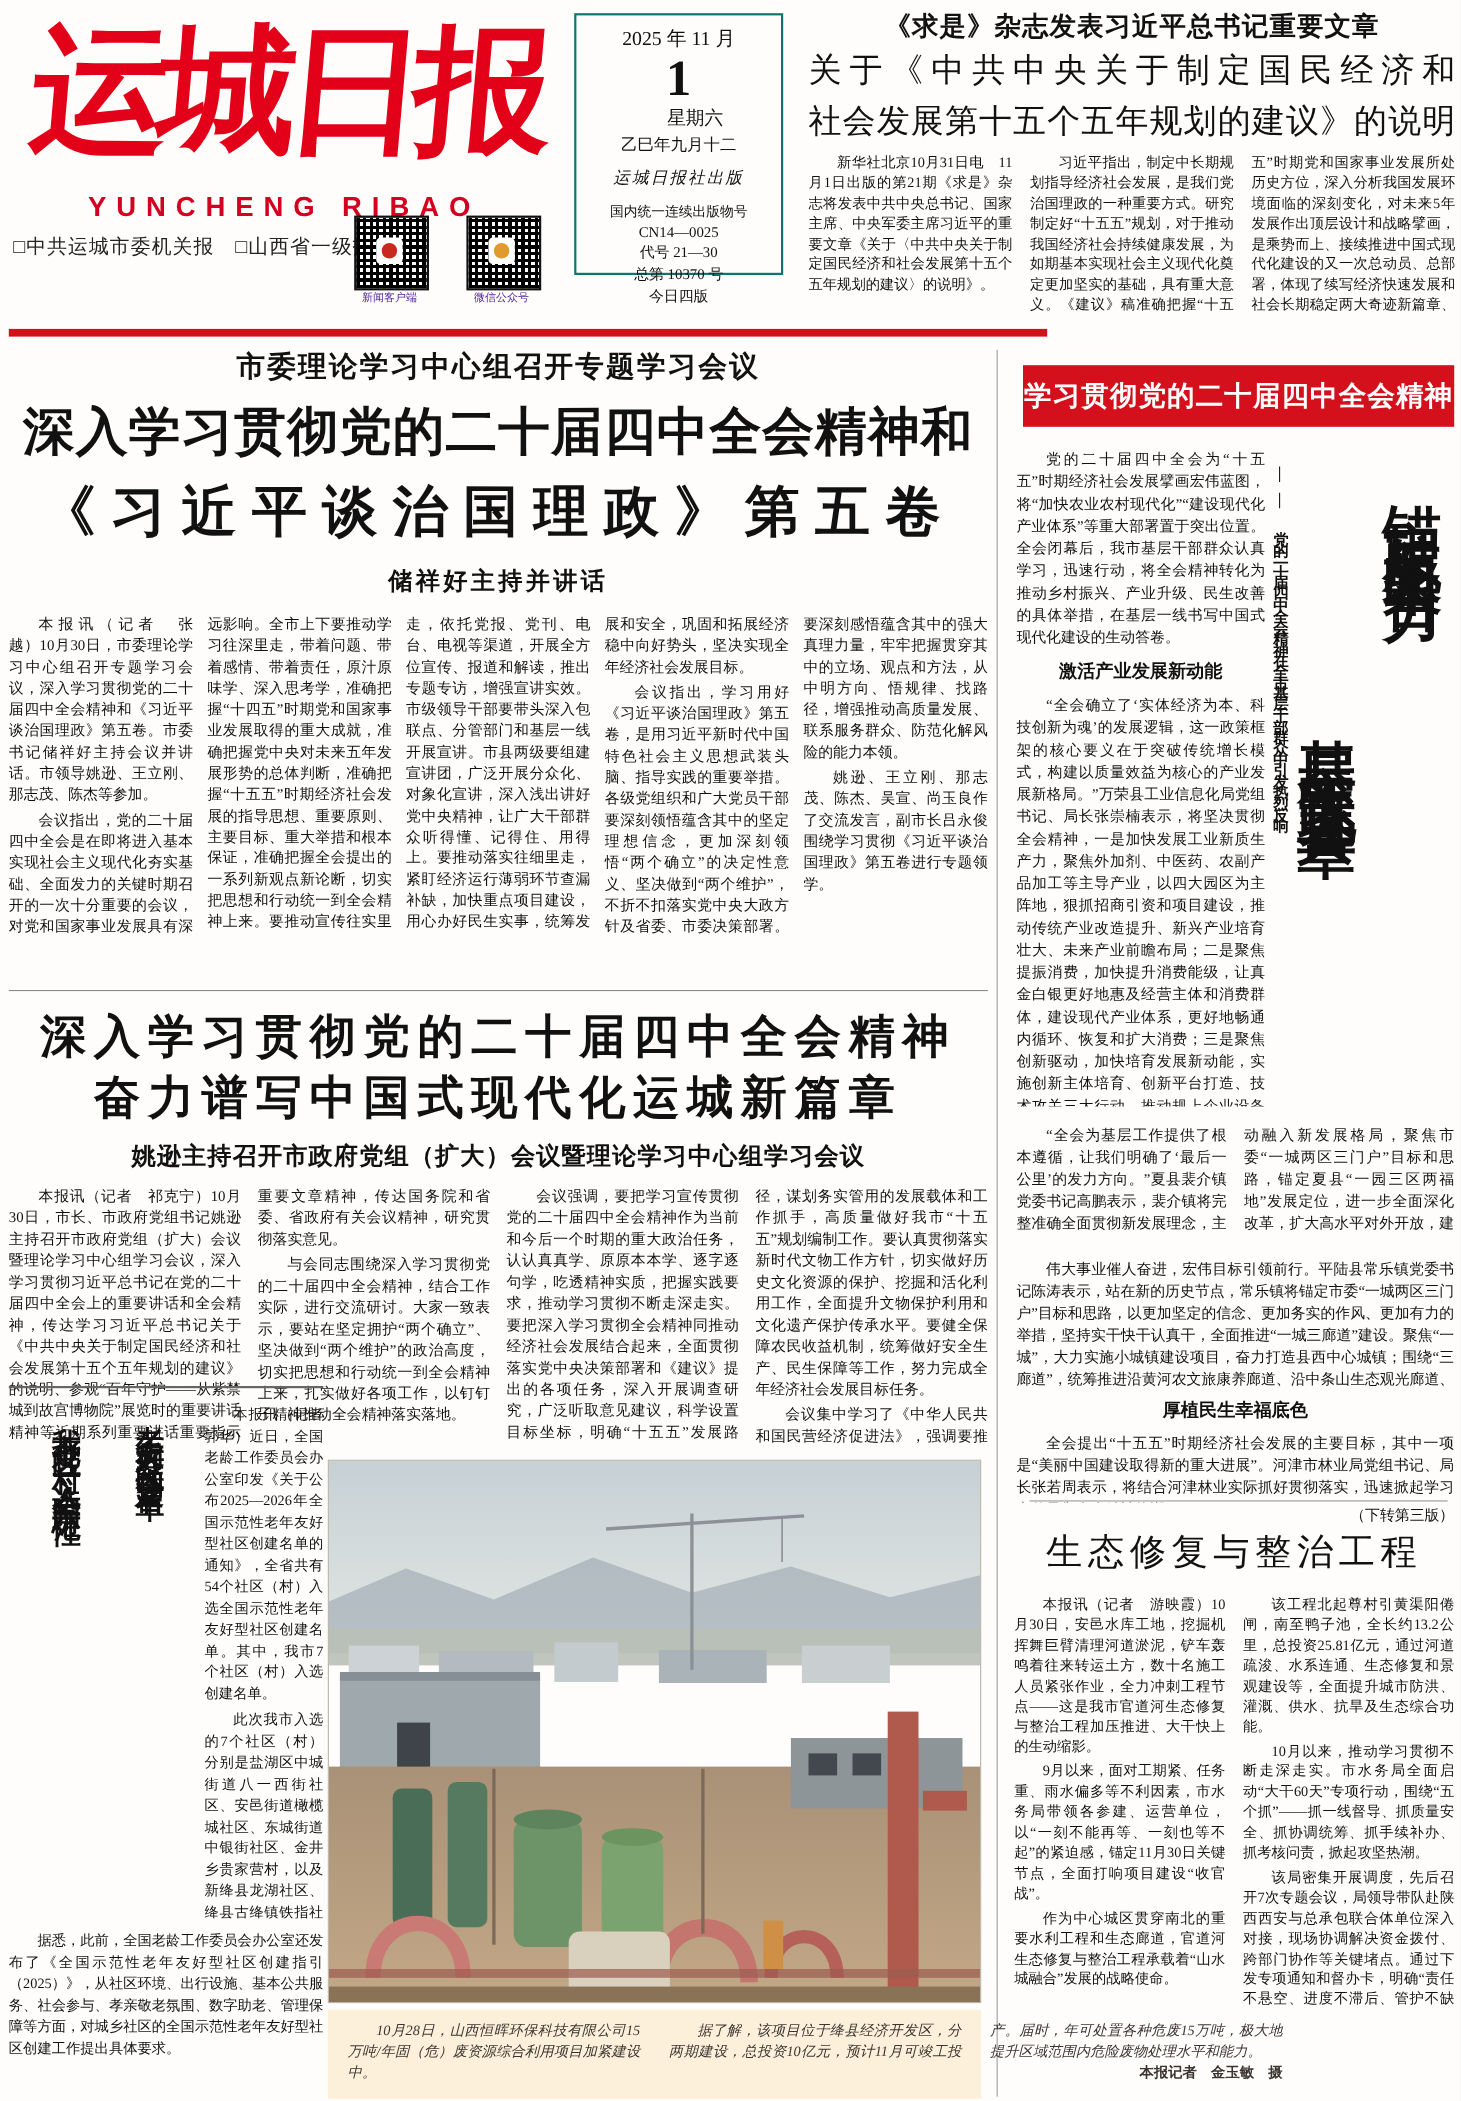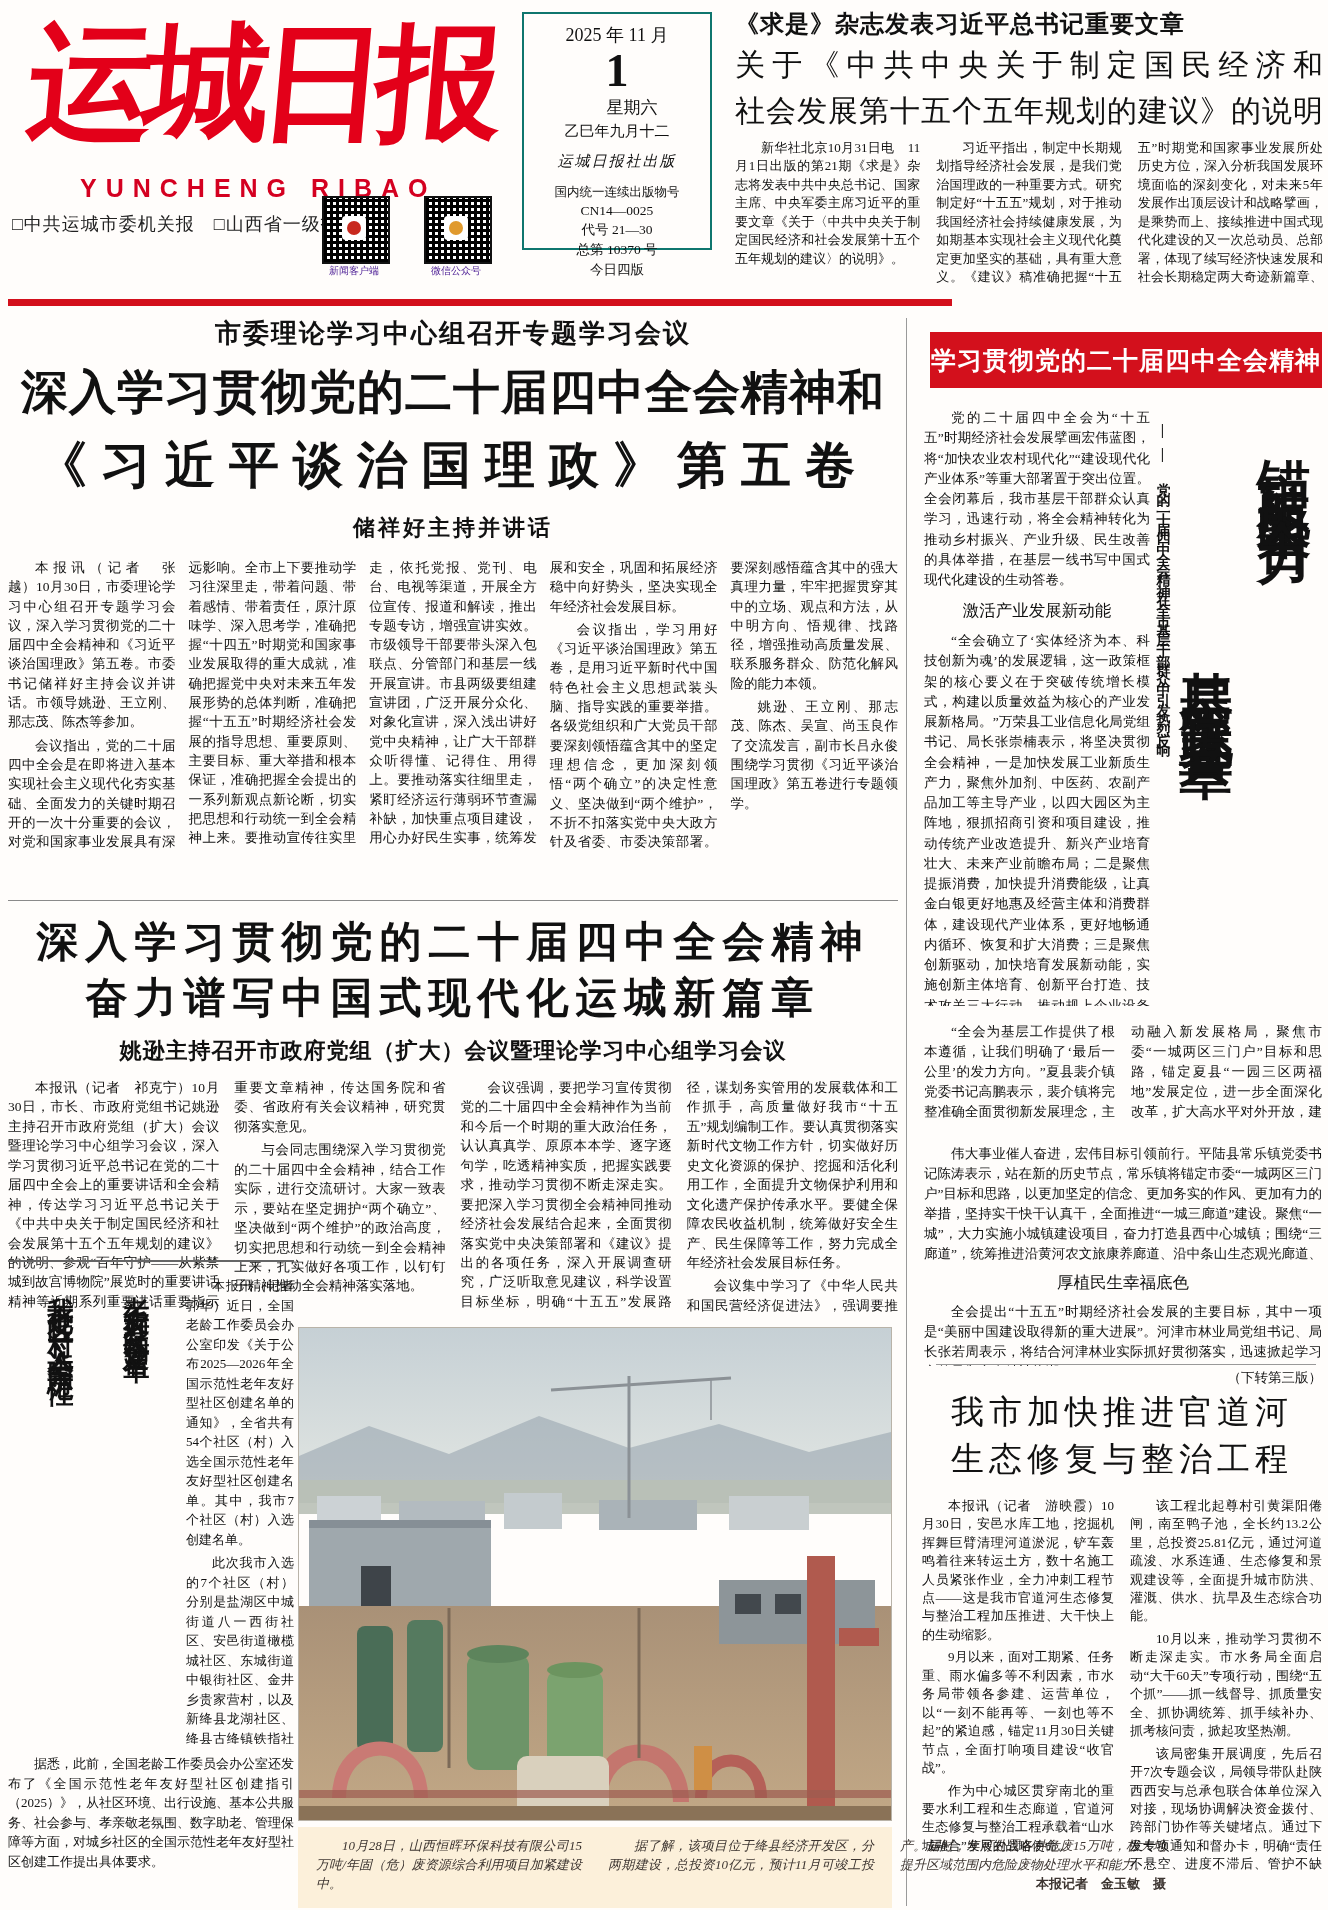--- a/index.html
+++ b/index.html
@@ -34,21 +34,21 @@
   .db-month{font-size:18px;}
   .db-day{font-size:46px;font-weight:bold;line-height:1.05;}
   .db-week{font-size:17px;margin-top:1px;padding-left:30px;}
   .db-lunar{font-size:15px;margin-top:3px;}
   .db-pub{font-size:15px;font-style:italic;margin-top:11px;letter-spacing:2px;}
   .db-issn{font-size:12.5px;margin-top:13px;}
   .db-small{font-size:13.5px;margin-top:2px;}
 
   
   .topstory{left:735px;top:8px;width:588px;}
-  .ts-kicker{font-size:24px;font-weight:bold;letter-spacing:1px;}
+  .ts-kicker{font-size:24px;font-weight:bold;text-align:center;letter-spacing:1px;}
   .ts-headline{font-size:30px;line-height:1.35;margin-top:5px;text-align:justify;
       text-align-last:justify;font-weight:500;white-space:nowrap;}
   .ts-body{margin-top:8px;column-count:3;column-gap:16px;font-size:13px;line-height:1.42;height:164px;}
 
   .redrule{left:8px;top:299px;width:944px;height:7px;background:#d3101c;}
 
   
   .article1{left:8px;top:316px;width:890px;}
   .a1-kicker{font-size:26px;font-weight:bold;text-align:center;letter-spacing:2px;}
   .a1-h1{font-size:47px;font-weight:bold;text-align:center;letter-spacing:1px;margin-top:10px;white-space:nowrap;}
@@ -60,21 +60,21 @@
   .article2{left:8px;top:914px;width:890px;}
   .a2-h{font-size:42px;font-weight:bold;text-align:center;letter-spacing:7px;white-space:nowrap;}
   .a2-sub{font-size:22px;font-weight:bold;text-align:center;margin-top:10px;letter-spacing:1px;}
   .a2-body{margin-top:12px;column-count:4;column-gap:15px;font-size:13.5px;line-height:1.44;height:238px;}
 
   
   .section{left:922px;top:318px;width:400px;height:1046px;}
   .banner{position:absolute;left:8px;top:14px;width:392px;height:56px;background:#d3101c;color:#fff;
       font-size:25px;font-weight:bold;text-align:center;line-height:56px;letter-spacing:1px;}
   .sec-left{position:absolute;left:2px;top:90px;width:226px;height:598px;font-size:13.5px;line-height:1.5;overflow:hidden;text-align:justify;}
-  .sec-subhead{font-size:16.5px;font-weight:normal;text-align:center;margin:8px 0;text-indent:0;}
+  .sec-subhead{font-size:16.5px;font-weight:bold;text-align:center;margin:8px 0;text-indent:0;}
   .vert-area{position:absolute;left:238px;top:88px;width:162px;height:740px;}
   .vt-main{position:absolute;writing-mode:vertical-rl;font-size:54px;font-weight:bold;
       letter-spacing:12px;white-space:nowrap;}
   .vt-a{right:2px;top:10px;}
   .vt-b{right:80px;top:222px;}
   .vt-sub{position:absolute;right:150px;top:18px;writing-mode:vertical-rl;font-size:14px;
       font-weight:bold;letter-spacing:10px;white-space:nowrap;}
   .sec-lower{position:absolute;left:2px;top:704px;width:398px;height:116px;column-count:2;
       column-gap:16px;font-size:13.5px;line-height:1.48;overflow:hidden;text-align:justify;}
   .sec-full{position:absolute;left:2px;top:826px;width:398px;font-size:13.5px;line-height:1.48;}
@@ -274,21 +274,20 @@
   </div>
 
   <div class="abs caption">
     <p>10月28日，山西恒晖环保科技有限公司15万吨/年固（危）废资源综合利用项目加紧建设中。</p>
     <p>据了解，该项目位于绛县经济开发区，分两期建设，总投资10亿元，预计11月可竣工投产。届时，年可处置各种危废15万吨，极大地提升区域范围内危险废物处理水平和能力。</p>
     <span class="credit">本报记者　金玉敏　摄</span>
   </div>
 
   <div class="abs river">
     <div class="river-divider"></div>
-    <div class="rv-h">我市加快推进官道河</div>
     <div class="rv-h">生态修复与整治工程</div>
     <div class="rv-body cols">
       <p>本报讯（记者　游映霞）10月30日，安邑水库工地，挖掘机挥舞巨臂清理河道淤泥，铲车轰鸣着往来转运土方，数十名施工人员紧张作业，全力冲刺工程节点——这是我市官道河生态修复与整治工程加压推进、大干快上的生动缩影。</p>
       <p>9月以来，面对工期紧、任务重、雨水偏多等不利因素，市水务局带领各参建、运营单位，以“一刻不能再等、一刻也等不起”的紧迫感，锚定11月30日关键节点，全面打响项目建设“收官战”。</p>
       <p>作为中心城区贯穿南北的重要水利工程和生态廊道，官道河生态修复与整治工程承载着“山水城融合”发展的战略使命。</p>
       <p>该工程北起尊村引黄渠阳倦闸，南至鸭子池，全长约13.2公里，总投资25.81亿元，通过河道疏浚、水系连通、生态修复和景观建设等，全面提升城市防洪、灌溉、供水、抗旱及生态综合功能。</p>
       <p>10月以来，推动学习贯彻不断走深走实。市水务局全面启动“大干60天”专项行动，围绕“五个抓”——抓一线督导、抓质量安全、抓协调统筹、抓手续补办、抓考核问责，掀起攻坚热潮。</p>
       <p>该局密集开展调度，先后召开7次专题会议，局领导带队赴陕西西安与总承包联合体单位深入对接，现场协调解决资金拨付、跨部门协作等关键堵点。通过下发专项通知和督办卡，明确“责任不悬空、进度不滞后、管护不缺位”的硬性要求。成立督导组，坚持“日巡查、周通报”，推动问题日清日结。</p>
 
     </div>

